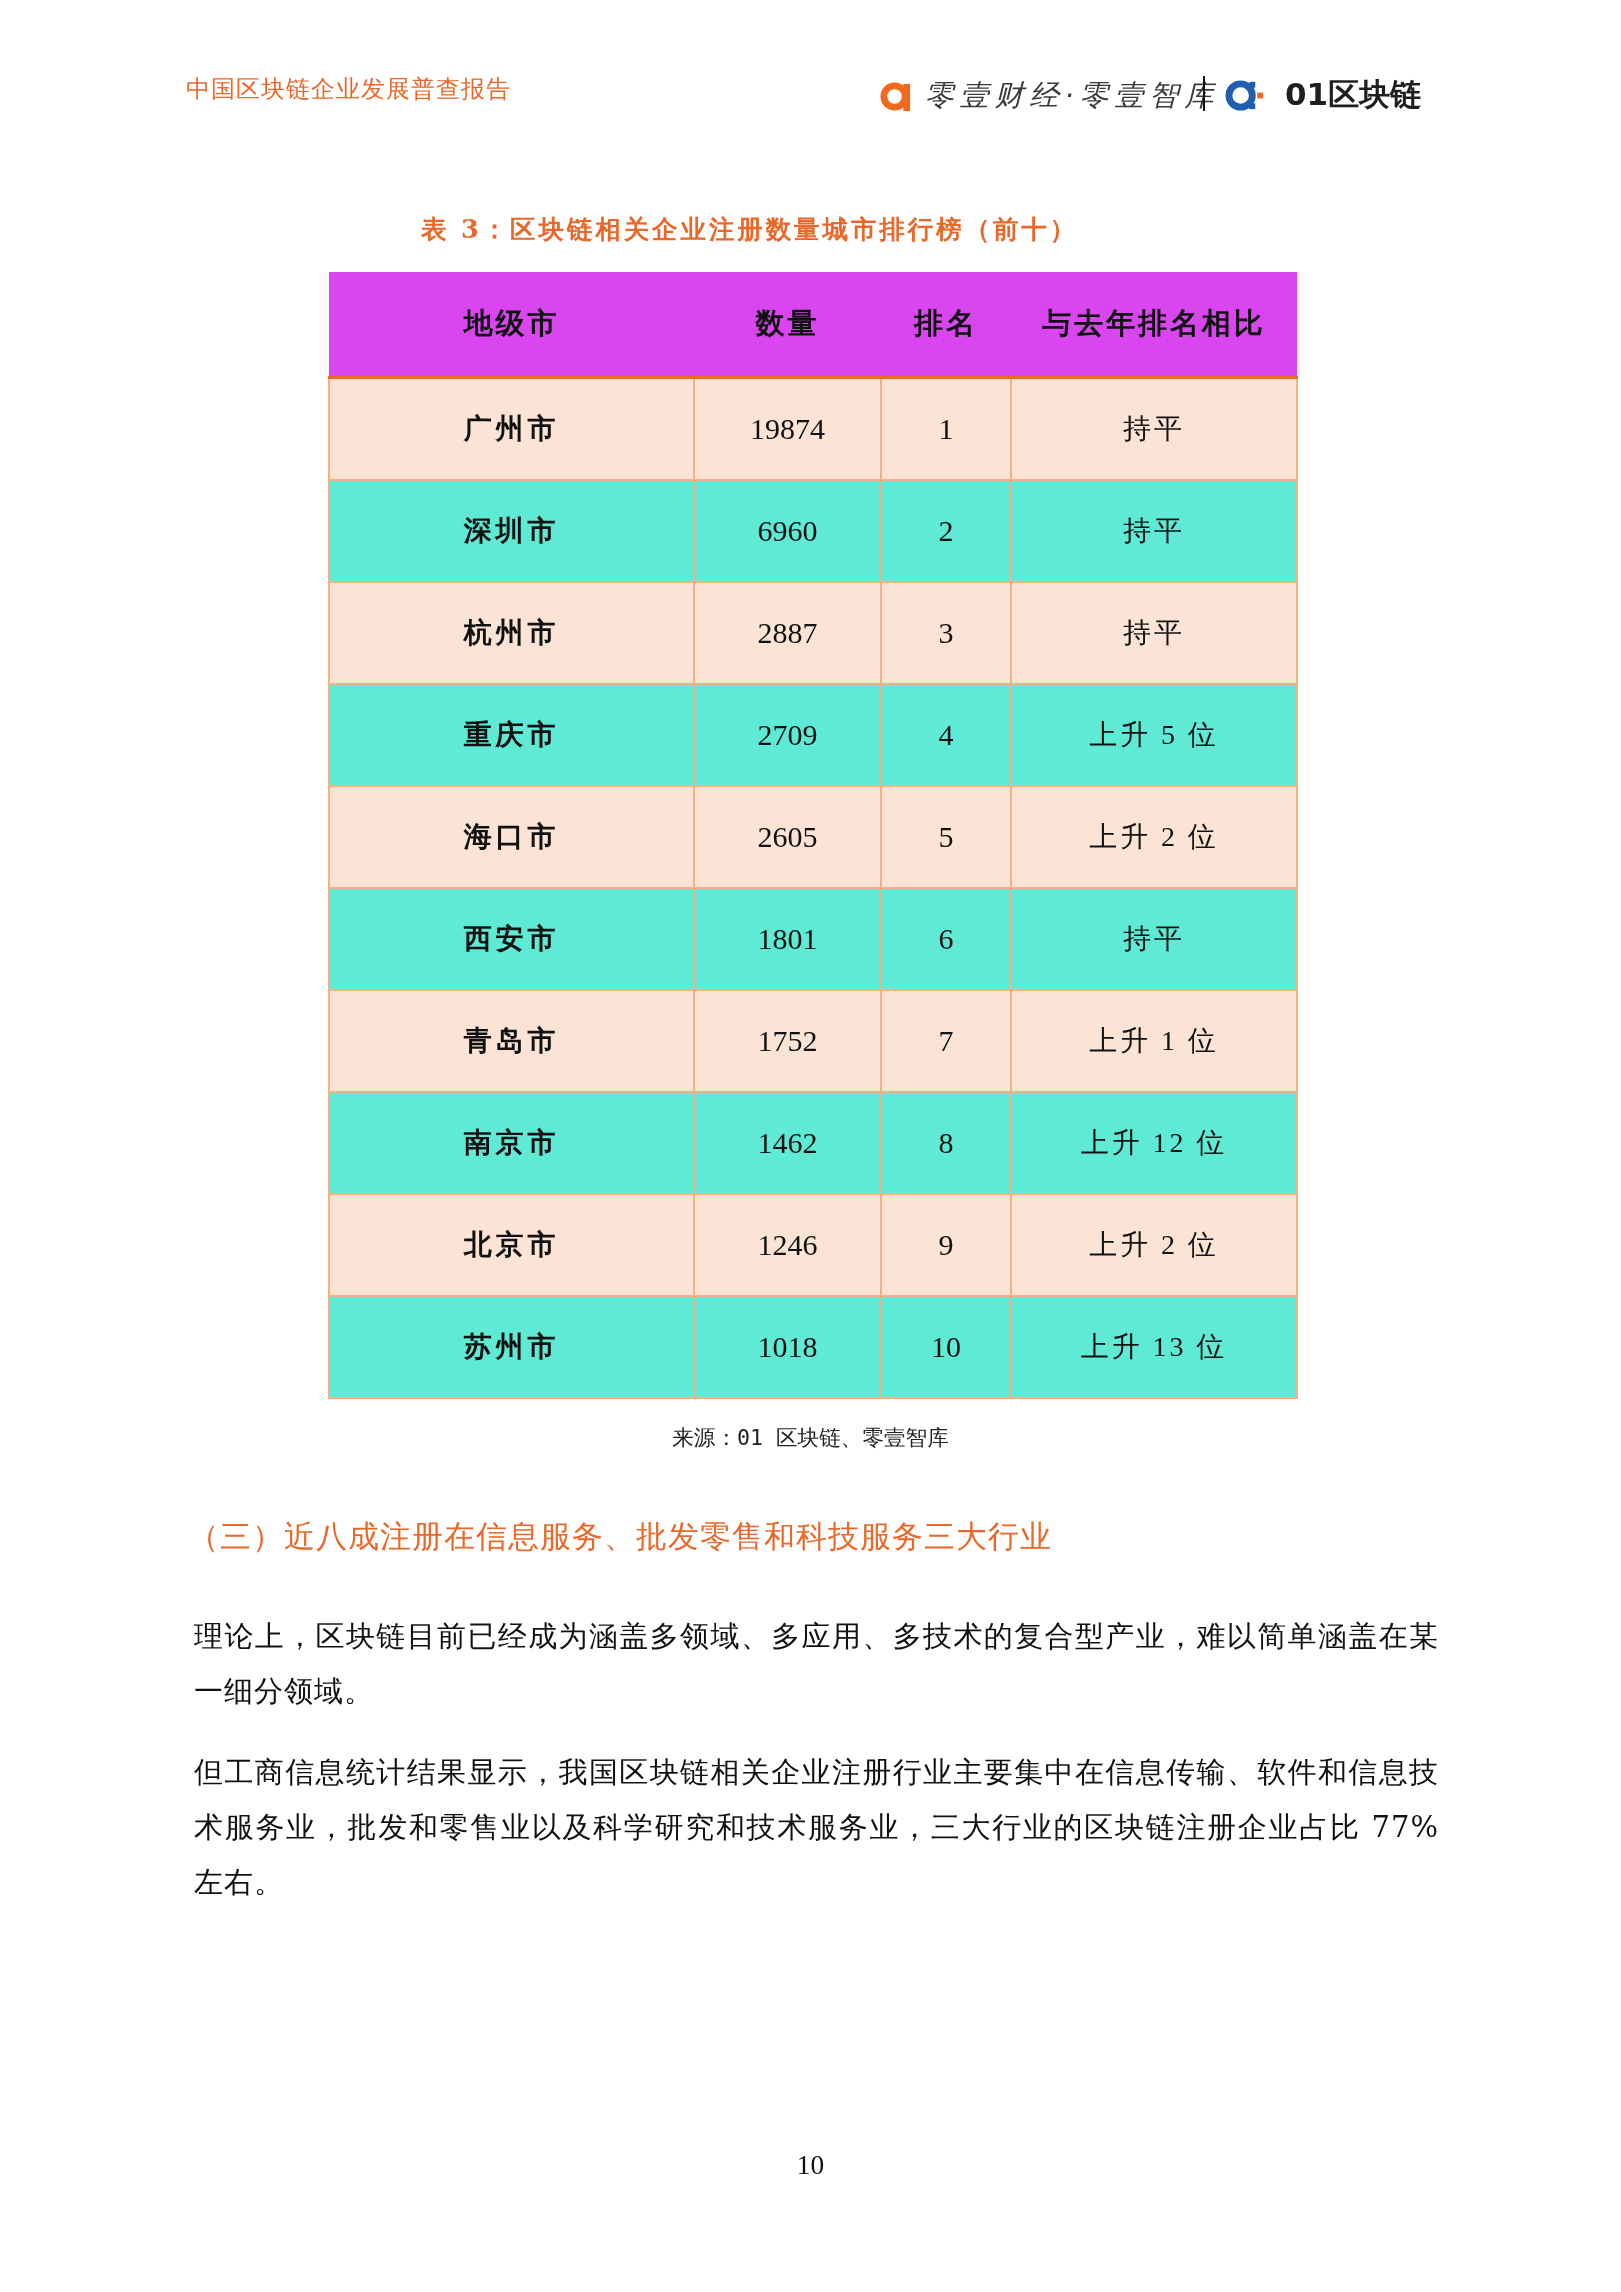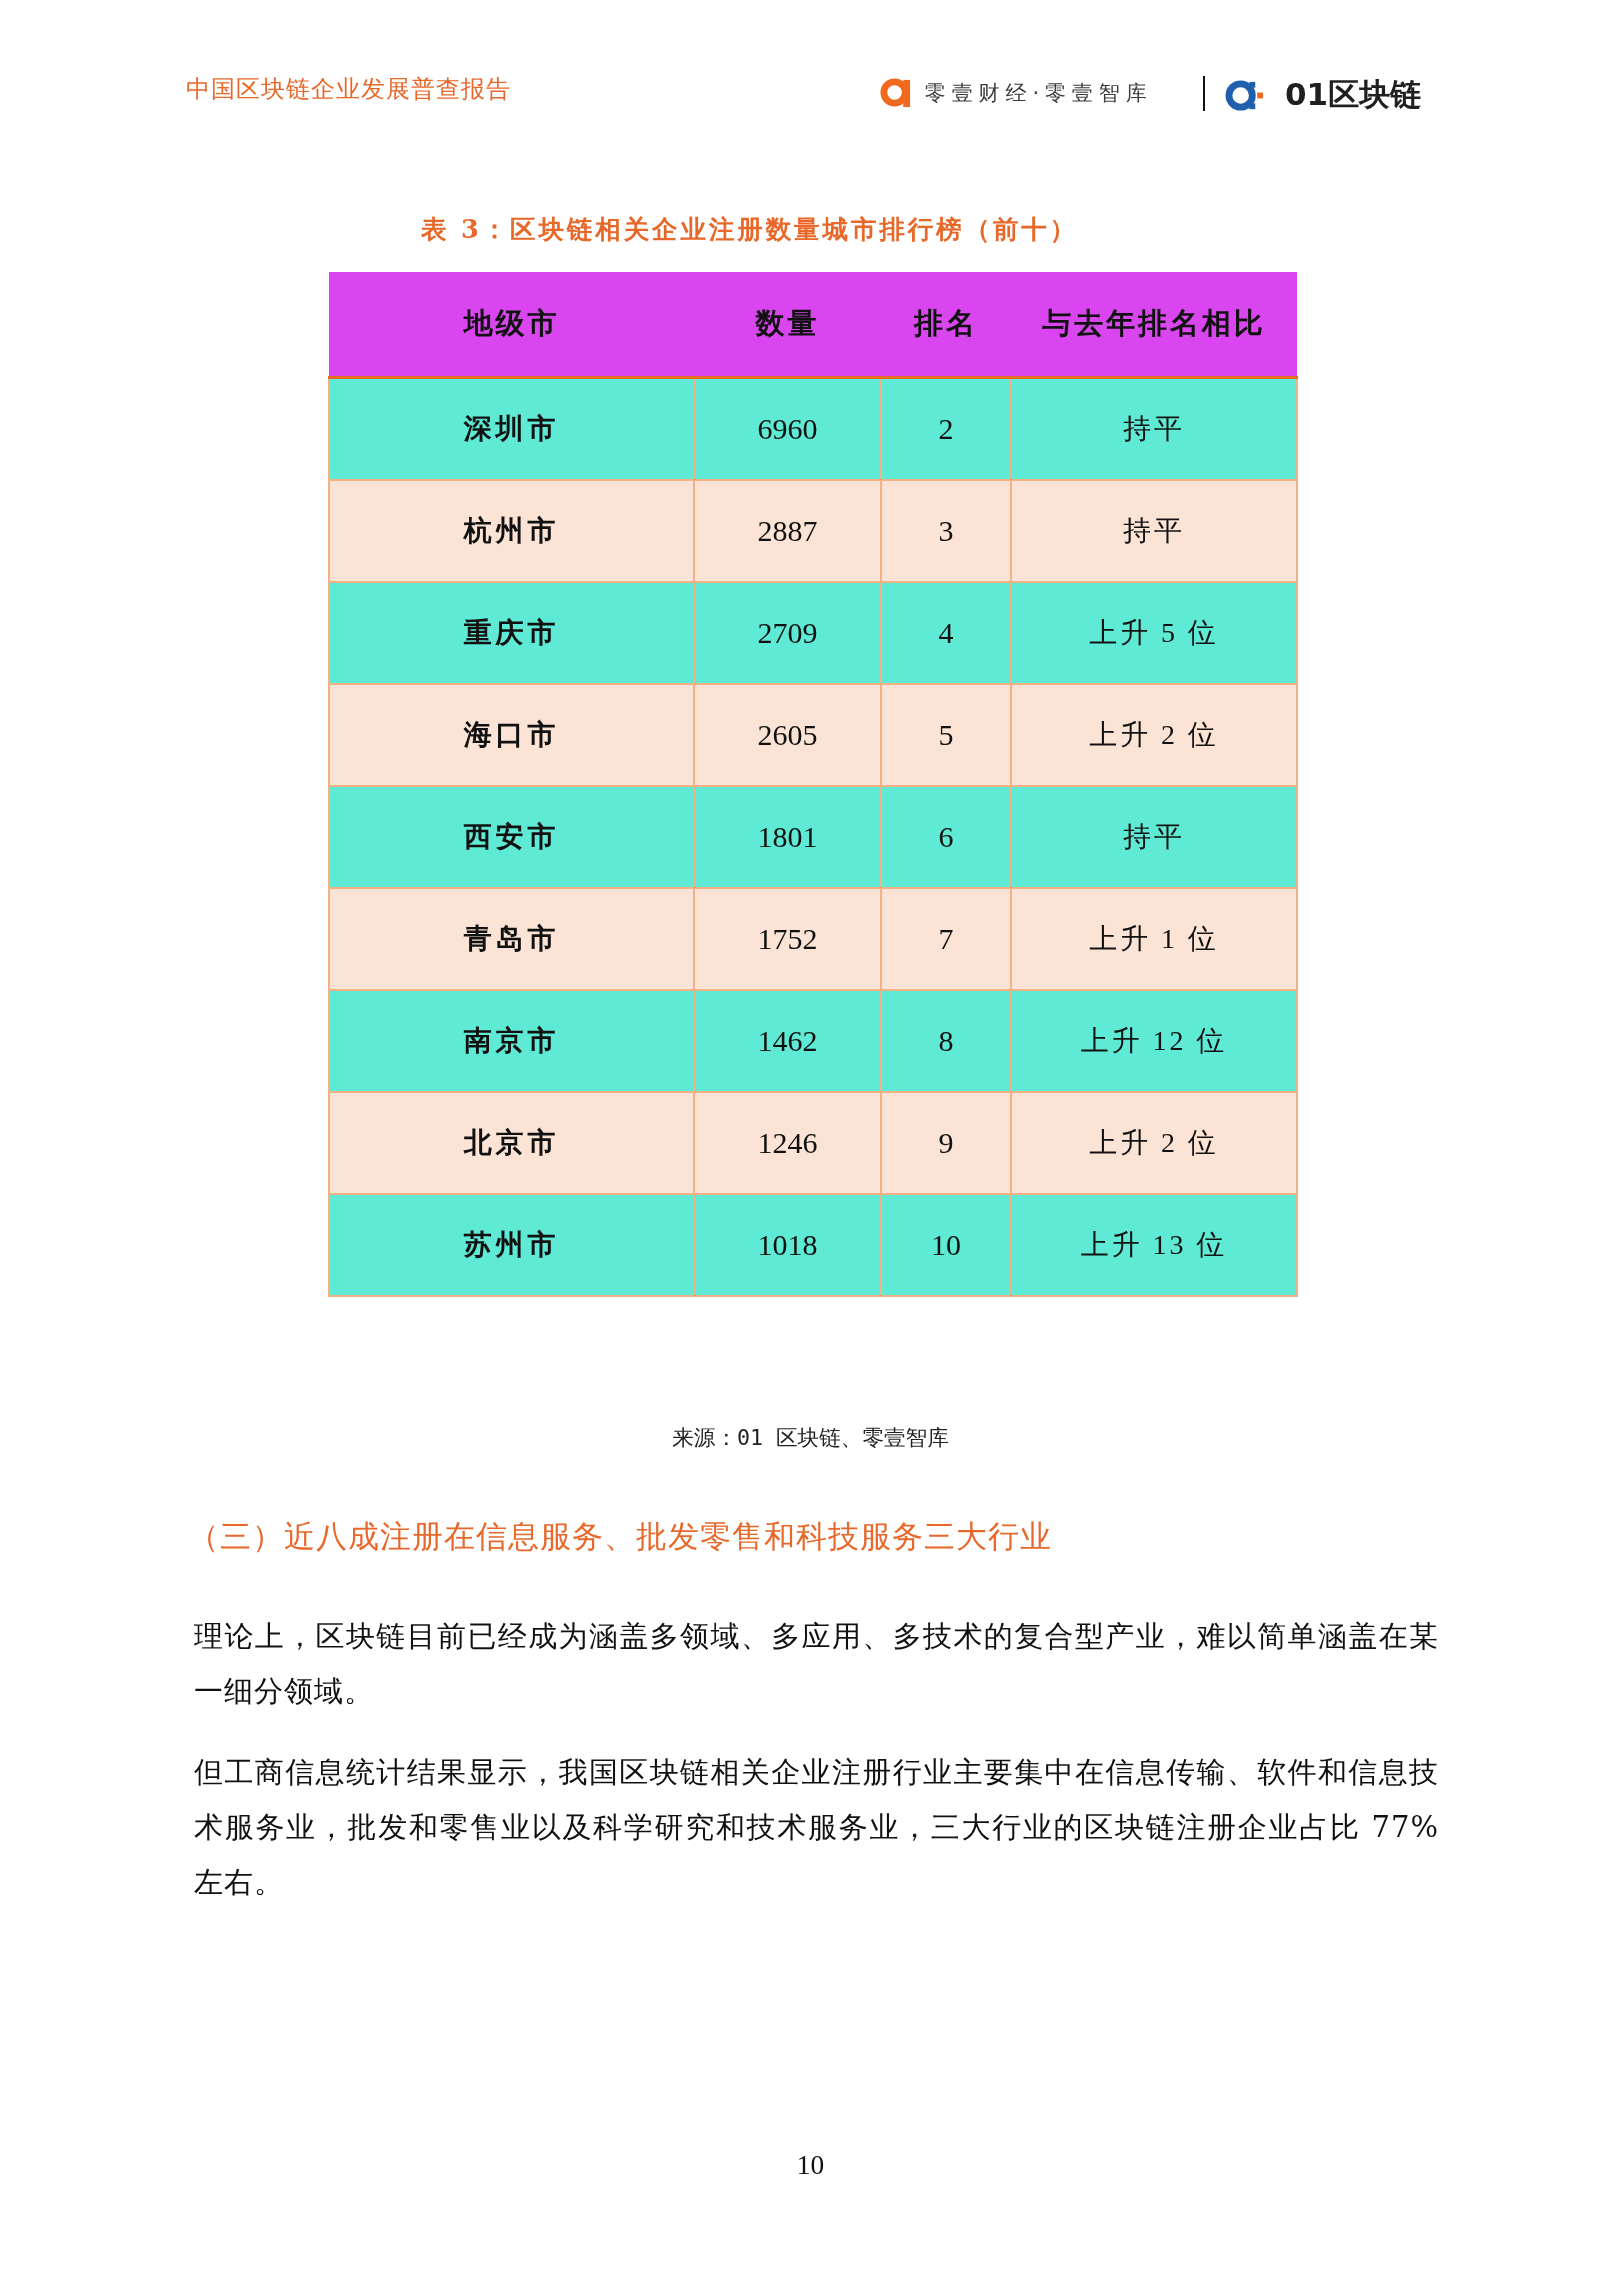--- a/index.html
+++ b/index.html
@@ -12,21 +12,21 @@
       position: absolute; left: 186px; top: 73px;
       font-family: "DejaVu Sans", "Liberation Sans", sans-serif;
       font-size: 24px; color: #e8682a; letter-spacing: 1px;
     }
     .brand-a {
       position: absolute; left: 880px; top: 76px; display: flex; align-items: center;
     }
     .brand-a-logo { width: 33px; height: 33px; }
     .brand-a-text {
       margin-left: 11.8px; font-family: "DejaVu Sans", "Liberation Sans", sans-serif;
-      font-size: 21px; color: #3a3a3a; letter-spacing: 5.9px;
+      font-size: 29px; color: #3a3a3a; letter-spacing: 5.9px; font-style: italic;
     }
     .brand-sep {
       position: absolute; left: 1203px; top: 76px; width: 2px; height: 35px; background: #111;
     }
     .brand-b { position: absolute; left: 1225px; top: 74px; display: flex; align-items: center; }
     .brand-b-logo { width: 41px; height: 37px; }
     .brand-b-text {
       margin-left: 19px; font-family: "DejaVu Sans", "Liberation Sans", sans-serif;
       font-size: 31px; font-weight: bold; color: #1f1f1f; letter-spacing: 0px;
     }
@@ -120,20 +120,26 @@
   </colgroup>
   <thead>
     <tr>
       <th>地级市</th>
       <th>数量</th>
       <th>排名</th>
       <th>与去年排名相比</th>
     </tr>
   </thead>
   <tbody>
+    <tr class="odd">
+      <td class="city">广州市</td>
+      <td class="num">19874</td>
+      <td class="num">1</td>
+      <td class="change">持平</td>
+    </tr>
     <tr class="even">
       <td class="city">深圳市</td>
       <td class="num">6960</td>
       <td class="num">2</td>
       <td class="change">持平</td>
     </tr>
     <tr class="odd">
       <td class="city">杭州市</td>
       <td class="num">2887</td>
       <td class="num">3</td>

